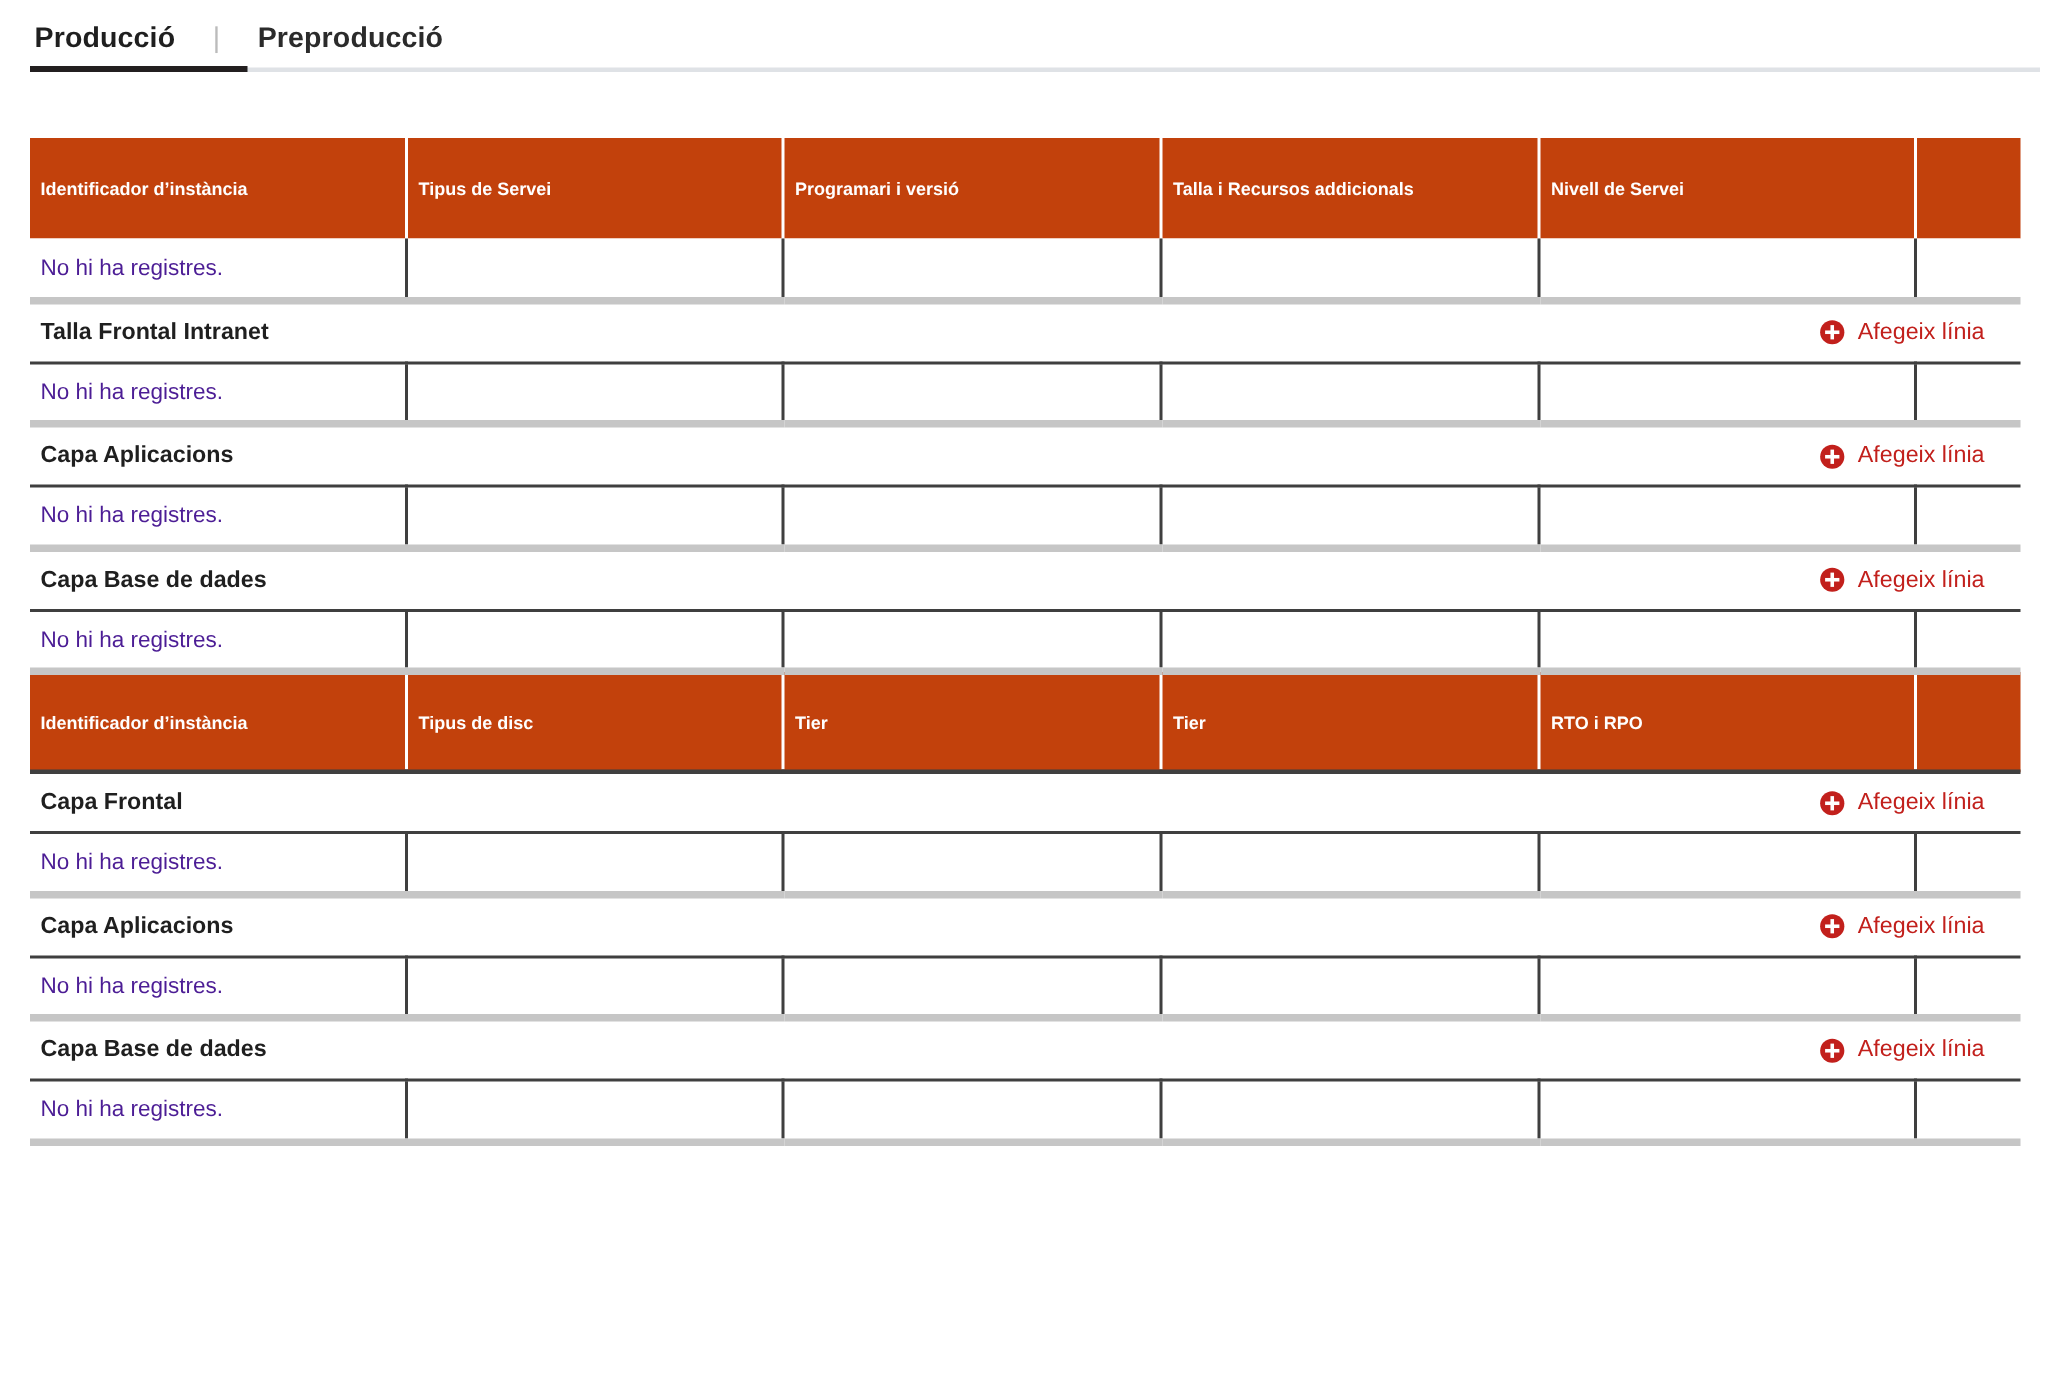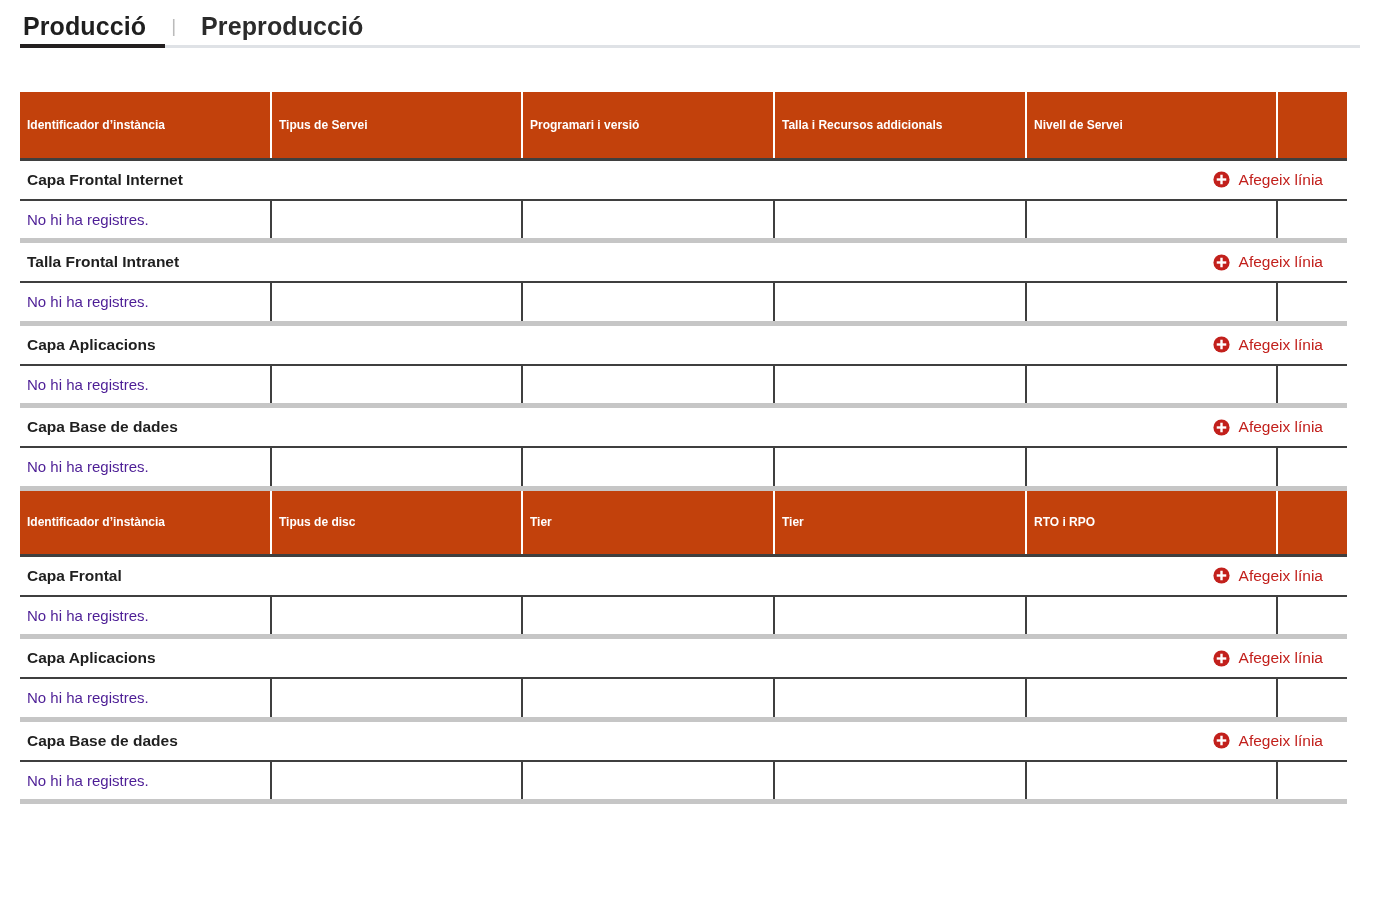--- a/index.html
+++ b/index.html
@@ -24,21 +24,21 @@
     box-sizing: border-box;
   }
   .tabs {
     display: flex;
     align-items: flex-start;
     height: 46px;
     padding-top: 14px;
     box-sizing: border-box;
   }
   .tab {
-    font-size: 25px;
+    font-size: 19px;
     font-weight: bold;
     color: #1f1f1f;
     letter-spacing: .1px;
     padding: 0 3px 0 3px;
     cursor: pointer;
     white-space: nowrap;
     line-height: 24px;
   }
   .tab.inactive { color: #2b2b2b; font-weight: bold; }
   .tab-sep {
@@ -191,35 +191,20 @@
 
       <tr class="col-head">
         <td>Identificador d’instància</td>
         <td>Tipus de Servei</td>
         <td>Programari i versió</td>
         <td>Talla i Recursos addicionals</td>
         <td>Nivell de Servei</td>
         <td class="blank"></td>
       </tr>
 
-      <tr class="group-row">
-        <td colspan="6">
-          <div class="group-inner">
-            <span class="group-label">Capa Frontal Internet</span>
-            <a class="add-link">
-              <svg class="plus-icon" viewBox="0 0 20 20">
-                <circle cx="10" cy="10" r="9.5" fill="#c2201c"></circle>
-                <rect x="8.6" y="4.4" width="2.8" height="11.2" fill="#ffffff"></rect>
-                <rect x="4.4" y="8.6" width="11.2" height="2.8" fill="#ffffff"></rect>
-              </svg>
-              <span>Afegeix línia</span>
-            </a>
-          </div>
-        </td>
-      </tr>
       <tr class="data-row">
         <td>No hi ha registres.</td>
         <td class="empty-cell"></td>
         <td class="empty-cell"></td>
         <td class="empty-cell"></td>
         <td class="empty-cell"></td>
         <td class="empty-cell"></td>
       </tr>
 
       <tr class="group-row">

